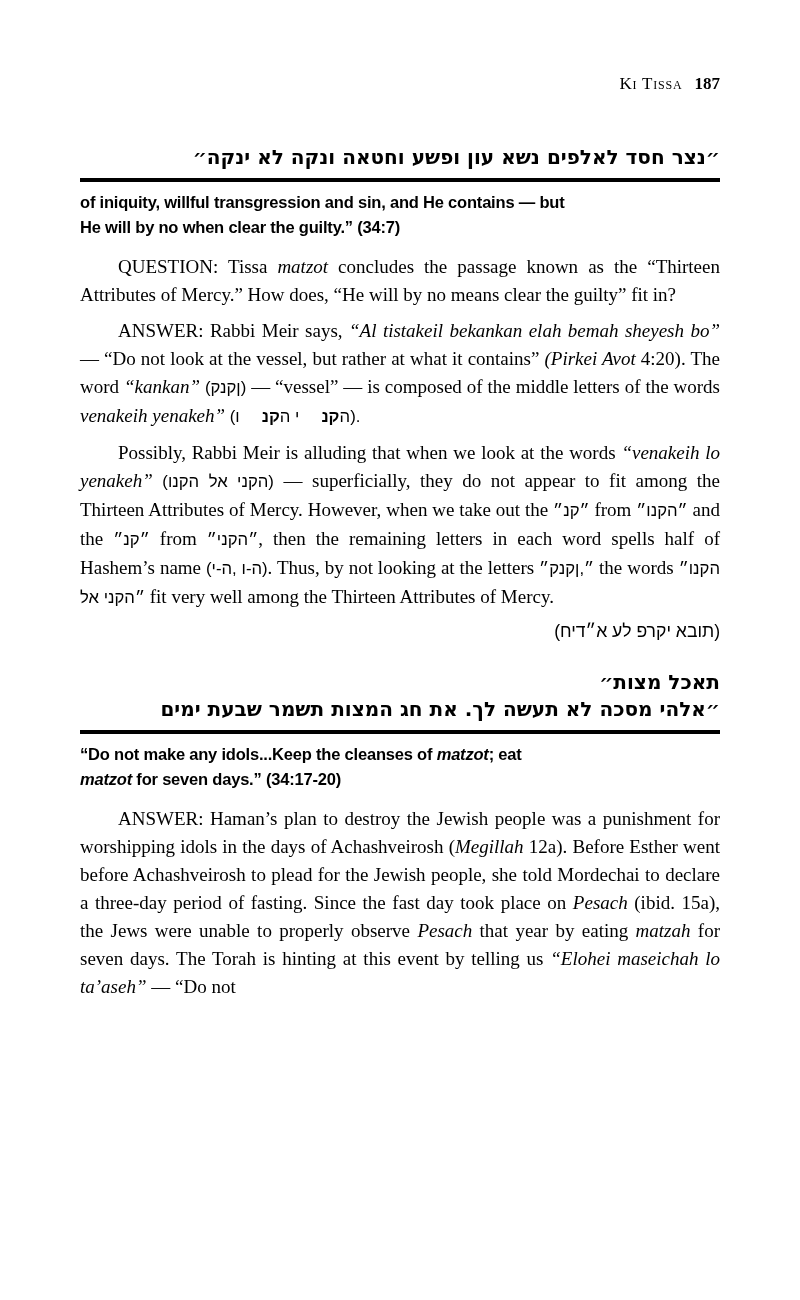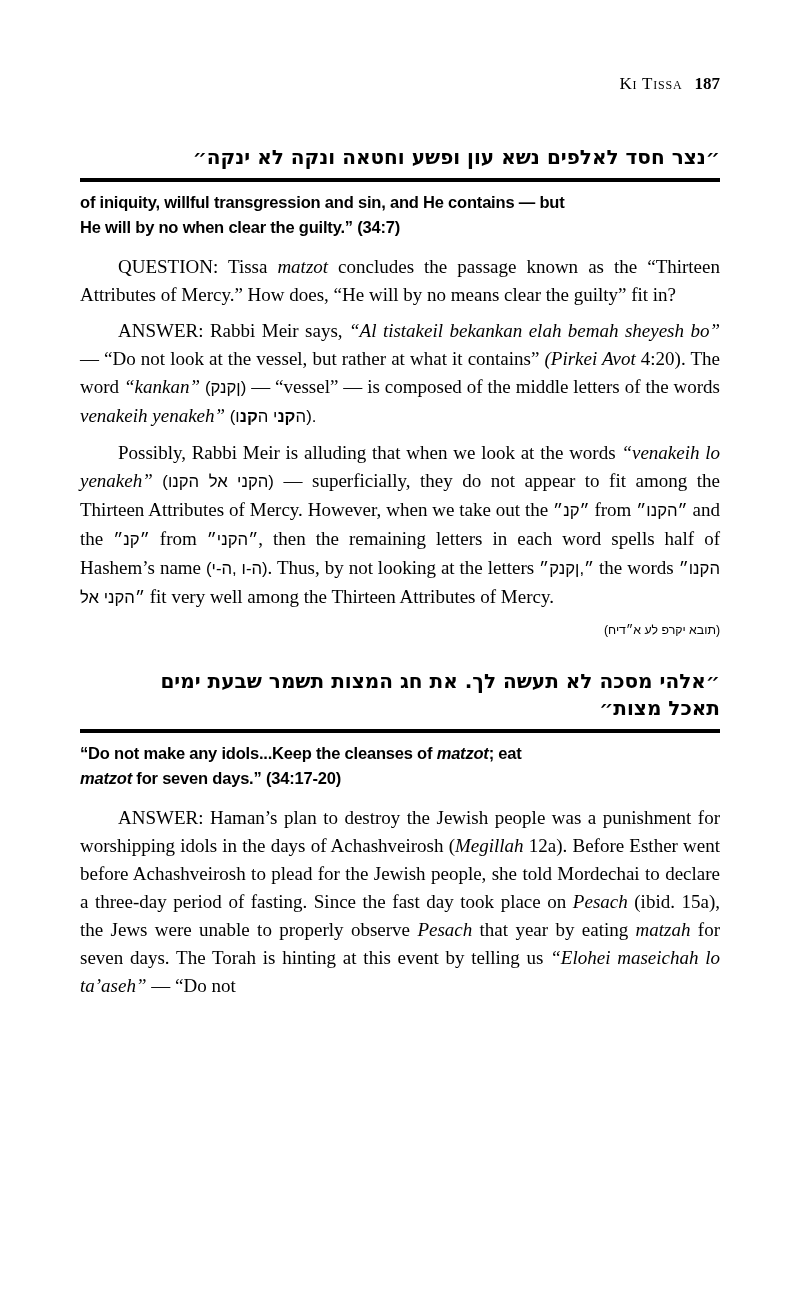--- a/index.html
+++ b/index.html
@@ -12,27 +12,27 @@
 
   .he-heading { direction:rtl; text-align:right; font-family:"DejaVu Sans",sans-serif;
                 font-weight:bold; font-size:20px; line-height:27px; }
   .rule { height:4px; background:#000; margin:7px 0 8px 0; }
 
   .en-heading { font-family:"Liberation Sans",sans-serif; font-weight:bold;
                 font-size:16.5px; line-height:24.5px; letter-spacing:-0.2px; margin-bottom:14px; }
 
   .body-para { text-align:justify; text-indent:38px; font-size:19px; line-height:28px; margin:0 0 8px 0; }
 
-  .attribution { text-align:right; font-size:14px; line-height:20px; margin:0 0 0 0; }
+  .attribution { text-align:right; font-size:20px; line-height:20px; margin:0 0 0 0; }
 
   .section-2 { margin-top:28px; }
 
   
   .r-i  { font-style:italic; }
-  .r-b  { font-weight:bold; }
+  .r-b  { font-weight:bold;margin-left:22px; }
   .r-he { font-family:Liberation Sans, sans-serif; direction:ltr; unicode-bidi:bidi-override; font-size:0.88em; }
 </style>
 </head>
 <body>
 
 <div class="page">
 
   <div class="running-header">
     <span class="rh-title">Ki Tissa</span><span class="rh-num">187</span>
   </div>
@@ -45,22 +45,22 @@
       <div>He will by no when clear the guilty.” (34:7)</div>
     </div>
     <p class="body-para"><span>QUESTION: Tissa </span><span class="r-i">matzot</span><span> concludes the passage known as the “Thirteen Attributes of Mercy.” How does, “He will by no means clear the guilty” fit in?</span></p>
     <p class="body-para"><span>ANSWER: Rabbi Meir says, </span><span class="r-i">“Al tistakeil bekankan elah bemah sheyesh bo”</span><span> — “Do not look at the vessel, but rather at what it contains” </span><span class="r-i">(Pirkei Avot</span><span> 4:20). The word </span><span class="r-i">“kankan”</span><span> </span><span class="r-he">(קנקן)</span><span> — “vessel” — is composed of the middle letters of the words </span><span class="r-i">venakeih yenakeh”</span><span> </span><span class="r-he">(ו</span><span class="r-he r-b">נק</span><span class="r-he">ה י</span><span class="r-he r-b">נק</span><span class="r-he">ה).</span></p>
     <p class="body-para"><span>Possibly, Rabbi Meir is alluding that when we look at the words </span><span class="r-i">“venakeih lo yenakeh”</span><span> </span><span class="r-he">(ונקה לא ינקה)</span><span> — superficially, they do not appear to fit among the Thirteen Attributes of Mercy. However, when we take out the </span><span class="r-he">״נק״</span><span> from </span><span class="r-he">״ונקה״</span><span> and the </span><span class="r-he">״נק״</span><span> from </span><span class="r-he">״ינקה״</span><span>, then the remaining letters in each word spells half of Hashem’s name </span><span class="r-he">(י-ה, ו-ה)</span><span>. Thus, by not looking at the letters </span><span class="r-he">״קנקן,״</span><span> the words </span><span class="r-he">״ונקה לא ינקה״</span><span> fit very well among the Thirteen Attributes of Mercy.</span></p>
     <div class="attribution"><span class="r-he">(חיד״א על פרקי אבות)</span></div>
   </section>
 
   <section class="section-2">
     <div class="he-heading">
+      <div dir="rtl">תאכל מצות״</div>
       <div dir="rtl">״אלהי מסכה לא תעשה לך. את חג המצות תשמר שבעת ימים</div>
-      <div dir="rtl">תאכל מצות״</div>
     </div>
     <div class="rule"></div>
     <div class="en-heading">
       <div><span>“Do not make any idols...Keep the cleanses of </span><span class="r-i">matzot</span><span>; eat</span></div>
       <div><span class="r-i">matzot</span><span> for seven days.” (34:17-20)</span></div>
     </div>
     <p class="body-para"><span>ANSWER: Haman’s plan to destroy the Jewish people was a punishment for worshipping idols in the days of Achashveirosh (</span><span class="r-i">Megillah</span><span> 12a). Before Esther went before Achashveirosh to plead for the Jewish people, she told Mordechai to declare a three-day period of fasting. Since the fast day took place on </span><span class="r-i">Pesach</span><span> (ibid. 15a), the Jews were unable to properly observe </span><span class="r-i">Pesach</span><span> that year by eating </span><span class="r-i">matzah</span><span> for seven days. The Torah is hinting at this event by telling us </span><span class="r-i">“Elohei maseichah lo ta’aseh”</span><span> — “Do not</span></p>
   </section>
 
 </div>

